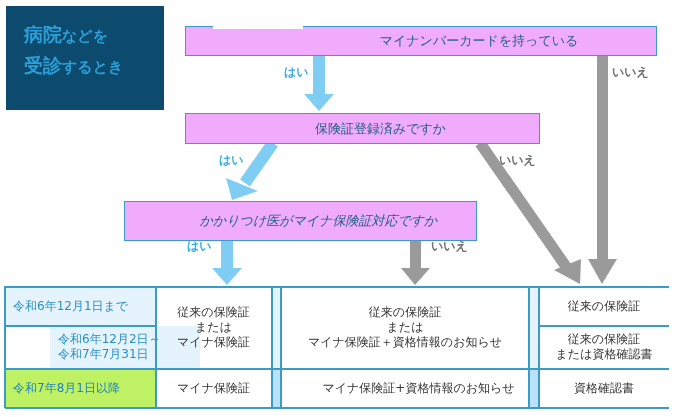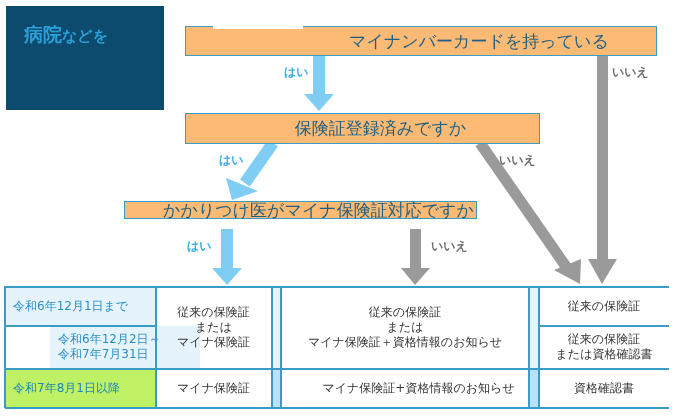--- a/index.html
+++ b/index.html
@@ -3,41 +3,44 @@
 <meta charset="utf-8">
 <style>
   html, body { margin:0; padding:0; background:#ffffff; }
   body { width:675px; height:417px; position:relative; overflow:hidden;
          font-family:"DejaVu Sans", sans-serif; }
   .title-box { position:absolute; left:6px; top:6px; width:158px; height:104px;
                background:#0c4a6e; color:#2a9fd8; font-weight:bold; }
   .title-line { position:absolute; left:18px; font-size:19px; letter-spacing:0px; white-space:nowrap; }
   .title-line .big { font-size:19px; }
   .title-line .small { font-size:15px; }
-  .qbox { position:absolute; border:1.5px solid #3a9cc6; background:#fdba74; color:#1e5f82;
-          font-size:17px; display:flex; align-items:center; justify-content:center; box-sizing:border-box;padding-left:36px; }
+  .qbox { position:absolute; border:1.5px solid #3a9cc6; background:#f0abfc; color:#1e5f82;
+          font-size:13px; display:flex; align-items:center; justify-content:center; box-sizing:border-box;padding-left:36px; }
   .lbl { position:absolute; font-size:12px; font-weight:bold; white-space:nowrap;text-align:center; }
   .yes { color:#3aaee4; }
   .no { color:#6d6d6d; }
   svg.arrows { position:absolute; left:0; top:0; }
   .tbl { position:absolute; font-size:12px; color:#333; box-sizing:border-box; }
   .cell { position:absolute; box-sizing:border-box; display:flex; align-items:center; justify-content:center;
           text-align:center; line-height:1.25; }
   .hdr { background:#e4f3fc; color:#2a8fc7; justify-content:flex-start; padding-left:8px; text-align:left; font-size:12px; }
   .hdr.dark { background:#bef264; color:#2283bd; }
   .line-h { position:absolute; height:1.5px; background:#3a9cc6; }
   .line-v { position:absolute; width:1.5px; background:#3a9cc6; }
   .strip { position:absolute; }
 </style>
 </head>
 <body>
 
 <div class="title-box">
   <div class="title-line" style="top:16px">
     <span class="big">病院</span><span class="small">などを</span>
+  </div>
+  <div class="title-line" style="top:47px">
+    <span class="big">受診</span><span class="small">するとき</span>
   </div>
 </div>
 
 <svg class="arrows" width="675" height="417">
 
   <g>
     <rect x="313" y="56" width="12" height="40" fill="#7fcdf2"></rect>
     <polygon points="304,94 334,94 319,111" fill="#7fcdf2"></polygon>
   </g>
 
@@ -69,21 +72,21 @@
 
 <div class="qbox" style="left:185px; top:26px; width:472px; height:30px; border-left:1.5px solid #3a9cc6;">
   <span style="margin-left:80px">マイナンバーカードを持っている</span>
 </div>
 <div style="position:absolute; left:213px; top:25px; width:90px; height:4px; background:#fff;"></div>
 
 <div class="qbox" style="left:185px; top:113px; width:355px; height:31px;">
   <span>保険証登録済みですか</span>
 </div>
 
-<div class="qbox" style="left:124px; top:201px; width:353px; height:18px;">
+<div class="qbox" style="left:124px; top:201px; width:353px; height:40px;font-style:italic;">
   <span>かかりつけ医がマイナ保険証対応ですか</span>
 </div>
 
 <div class="lbl yes" style="left:284px; top:64px;">はい</div>
 <div class="lbl no" style="left:612px; top:64px;">いいえ</div>
 <div class="lbl yes" style="left:219px; top:152px;">はい</div>
 <div class="lbl no" style="left:499px; top:152px;">いいえ</div>
 <div class="lbl yes" style="left:187px; top:238px;">はい</div>
 <div class="lbl no" style="left:431px; top:238px;">いいえ</div>
 

